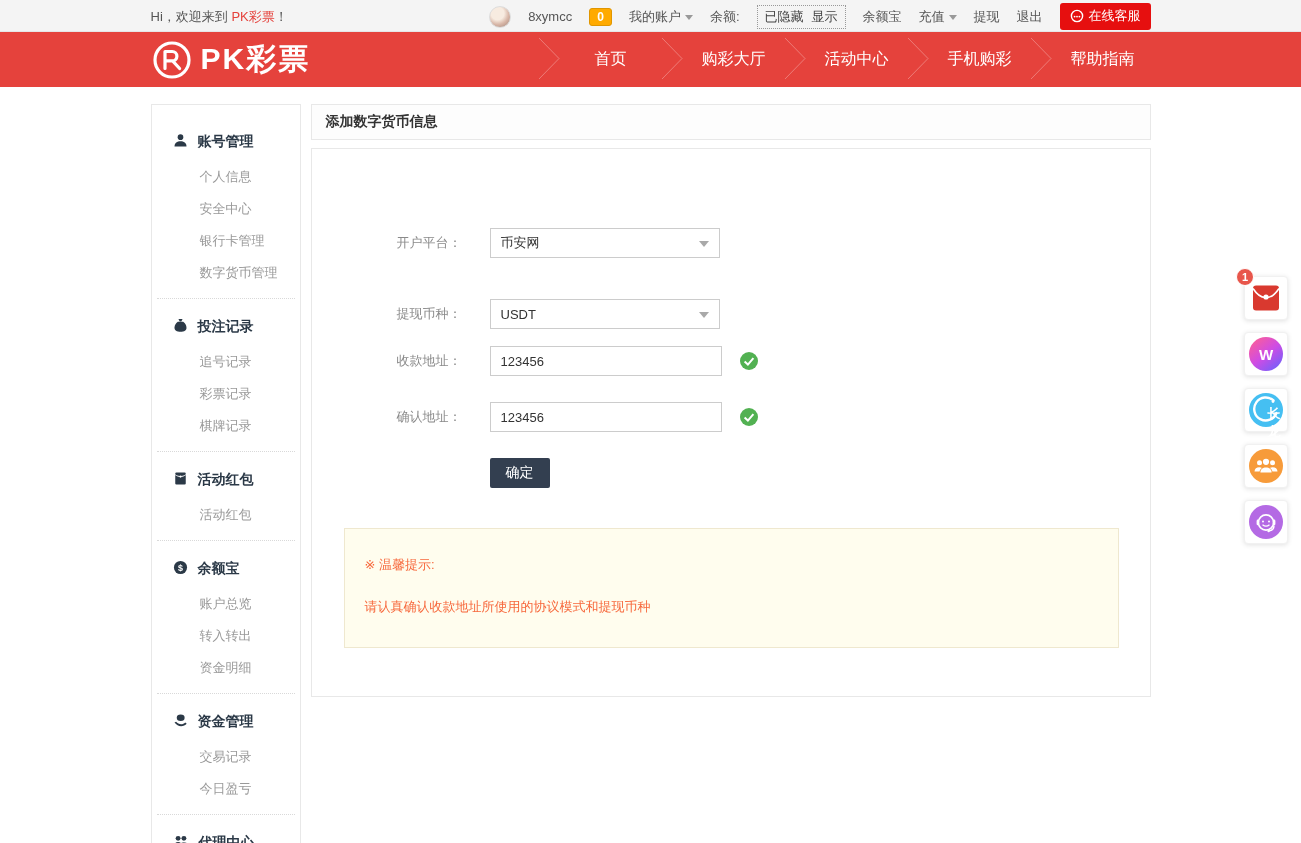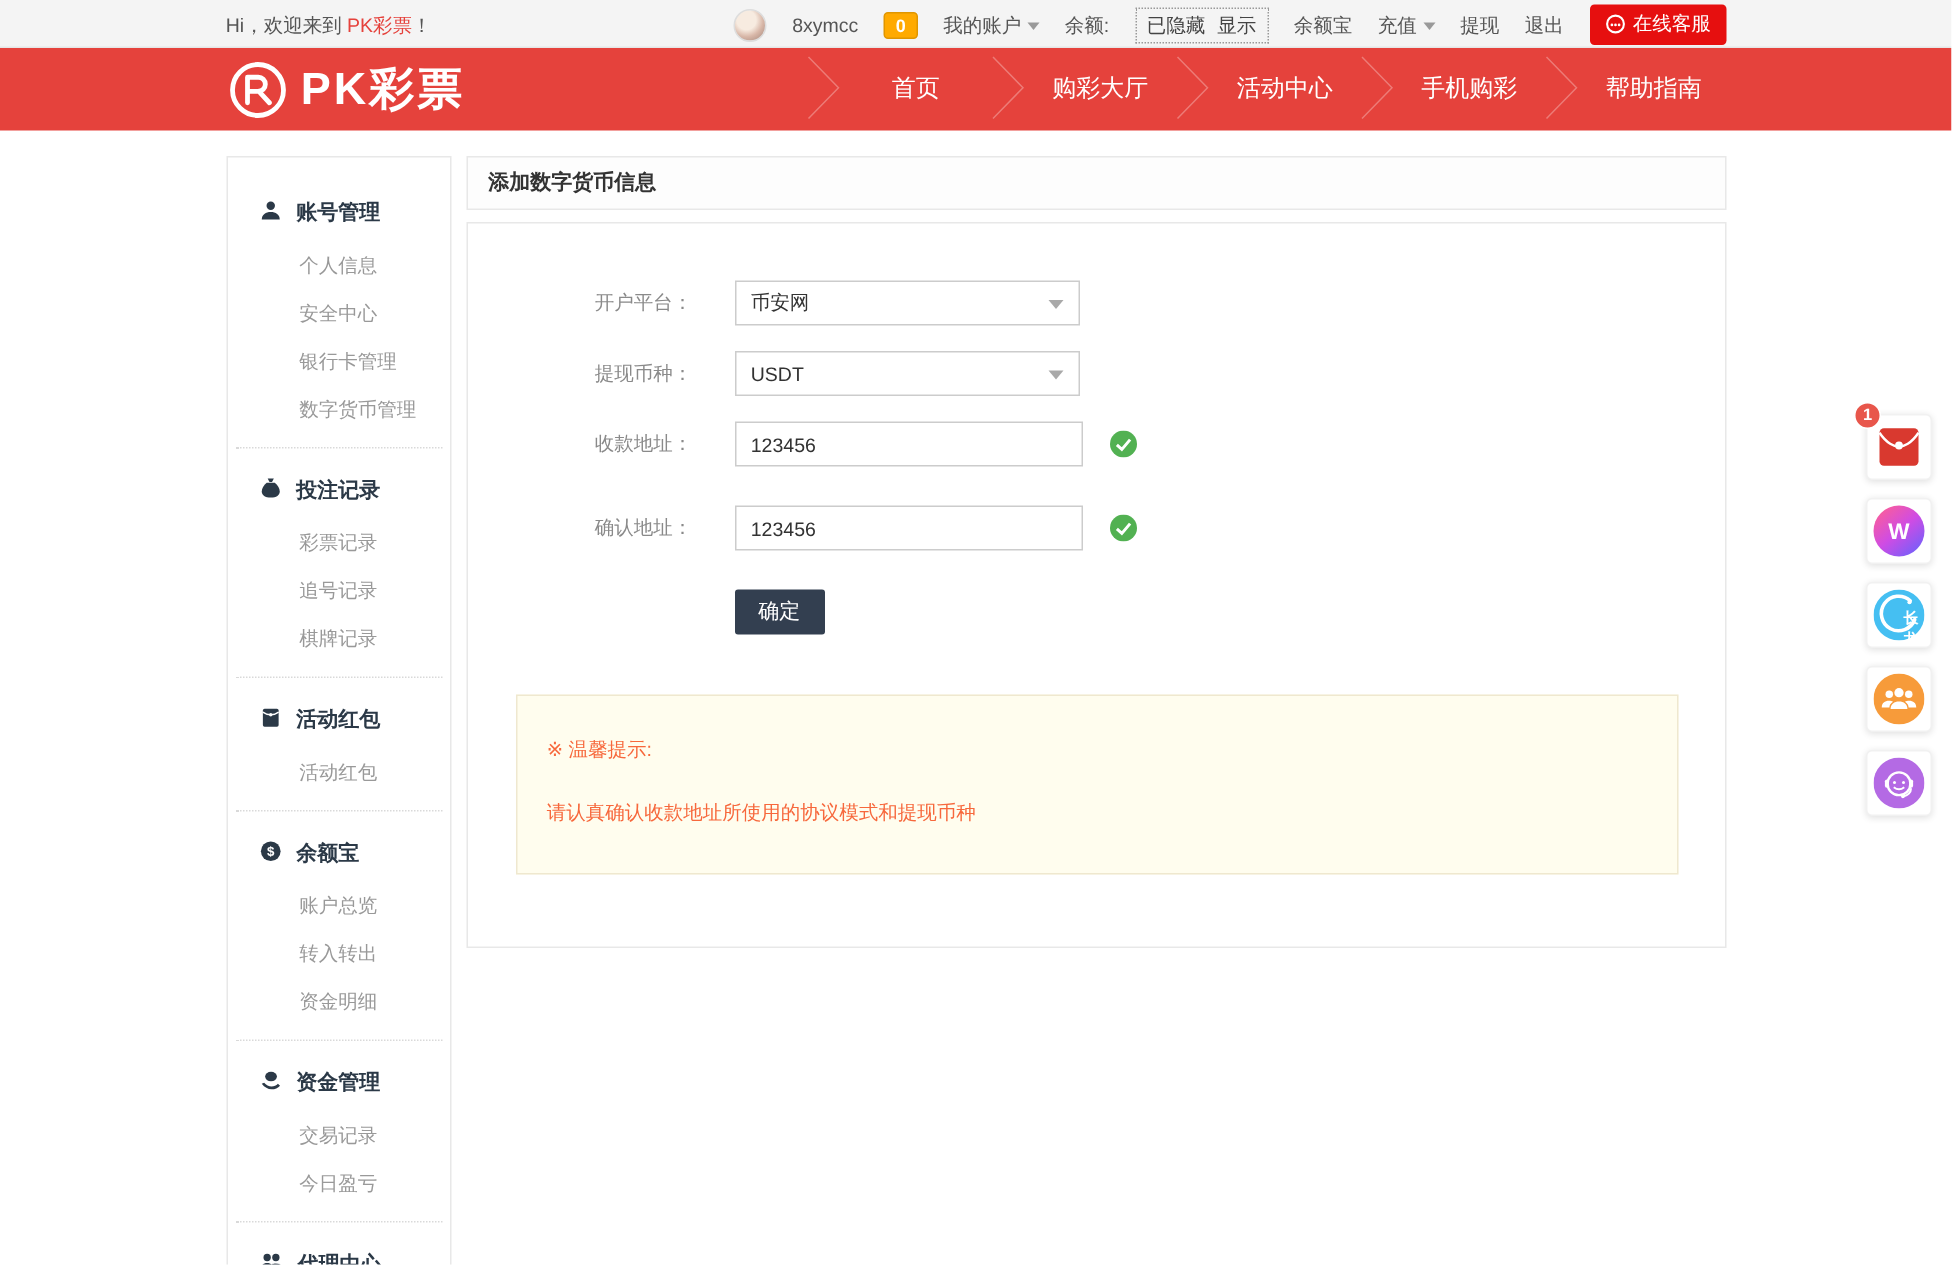--- a/index.html
+++ b/index.html
@@ -57,21 +57,21 @@
   .panel{border:1px solid #e8e8e8;margin-top:8px;padding:38px 0 34px;background:#fff;}
 
   .form-row{display:flex;align-items:center;}
   .f-label{width:150px;text-align:right;color:#8a8a8a;margin-right:28px;flex:none;}
   .f-select{width:230px;height:30px;border:1px solid #ccc;background:#fff;display:flex;
     align-items:center;padding:0 10px;position:relative;cursor:pointer;color:#333;}
   .f-select .caret{position:absolute;right:10px;top:12px;width:0;height:0;
     border-left:5px solid transparent;border-right:5px solid transparent;border-top:6px solid #a9a9a9;}
   .f-input{width:232px;height:30px;border:1px solid #ccc;padding:0 10px;font-size:13px;color:#333;
     font-family:inherit;outline:none;}
-  .row-sel{margin-bottom:17px;}
+  .row-sel{margin-bottom:17px;margin-top:41px;}
   .row-sel-last{margin-bottom:28px;}
   .row-inp{margin-bottom:26px;}
   .check-ico{margin-left:18px;display:inline-flex;}
   .submit-btn{margin-left:178px;width:60px;height:30px;background:var(--submit-navy,#333f50);
     color:#fff;border:none;border-radius:2px;font-size:14px;cursor:pointer;font-family:inherit;}
 
   .notice{margin:40px 31px 14px 32px;background:var(--notice-bg,#fffdee);
     border:1px solid var(--notice-border,#efe8cf);color:var(--notice-orange,#f7683c);
     padding:27px 20px 31px;font-size:13px;}
   .notice p{margin:0;}
@@ -81,21 +81,21 @@
   .float-panel{position:absolute;top:276px;right:13px;width:44px;}
   .float-card{width:44px;height:44px;background:#fff;border:1px solid #f1f1f1;border-radius:4px;
     box-shadow:0 1px 5px rgba(0,0,0,.12);margin-bottom:12px;display:flex;align-items:center;
     justify-content:center;position:relative;cursor:pointer;}
   .float-badge{position:absolute;top:-9px;left:-9px;width:18px;height:18px;border-radius:50%;
     background:var(--float-badge-red,#e8564b);border:1px solid #fff;color:#fff;font-size:11px;
     font-weight:bold;display:flex;align-items:center;justify-content:center;z-index:2;}
   .w-circle{width:34px;height:34px;border-radius:50%;display:flex;align-items:center;justify-content:center;
     background:linear-gradient(140deg,#ff5f93 5%,#cf4ce4 50%,#5f63ff 100%);color:#fff;font-weight:bold;font-size:15px;}
   .cl-wrap{position:relative;width:34px;height:34px;}
-  .cl-text{position:absolute;left:0;top:12px;width:34px;text-align:center;color:#fff;font-size:10px;font-weight:bold;padding-left:16px;}
+  .cl-text{position:absolute;left:0;top:12px;width:34px;text-align:center;color:#fff;font-size:13px;font-weight:bold;padding-left:16px;}
 </style>
 </head>
 <body>
 
 <div class="topbar">
   <div class="container">
     <div class="greeting"><span>Hi，欢迎来到 </span><span class="brand">PK彩票</span><span>！</span></div>
     <div class="top-right">
       <span class="avatar"></span>
       <span class="menu-link">8xymcc</span>
@@ -178,22 +178,22 @@
     <a class="side-item">数字货币管理</a>
     <div class="side-sep"></div>
 
     <div class="side-head">
       <span><svg width="15" height="15" viewBox="0 0 16 16">
             <path d="M5.8 1h4.4l-1.3 2.6H7.1z" fill="#2b3947"></path>
             <path d="M5.1 4h5.8c2.2 1.8 3.5 4.1 3.5 6.3 0 2.7-2.4 4.3-6.4 4.3s-6.4-1.6-6.4-4.3C1.6 8.1 2.9 5.8 5.1 4z" fill="#2b3947"></path>
           </svg></span>
       <span>投注记录</span>
     </div>
+    <a class="side-item">追号记录</a>
     <a class="side-item">彩票记录</a>
-    <a class="side-item">追号记录</a>
     <a class="side-item">棋牌记录</a>
     <div class="side-sep"></div>
 
     <div class="side-head">
       <span><svg width="15" height="15" viewBox="0 0 16 16">
             <rect x="2.4" y="1.6" width="11.2" height="12.8" rx="1.2" fill="#2b3947"></rect>
             <path d="M2.4 4c1.8 1.3 3.7 1.9 5.6 1.9S11.8 5.3 13.6 4" stroke="#fff" stroke-width="1" fill="none"></path>
             <circle cx="8" cy="5.9" r="1.2" fill="#fff"></circle>
           </svg></span>
       <span>活动红包</span>

